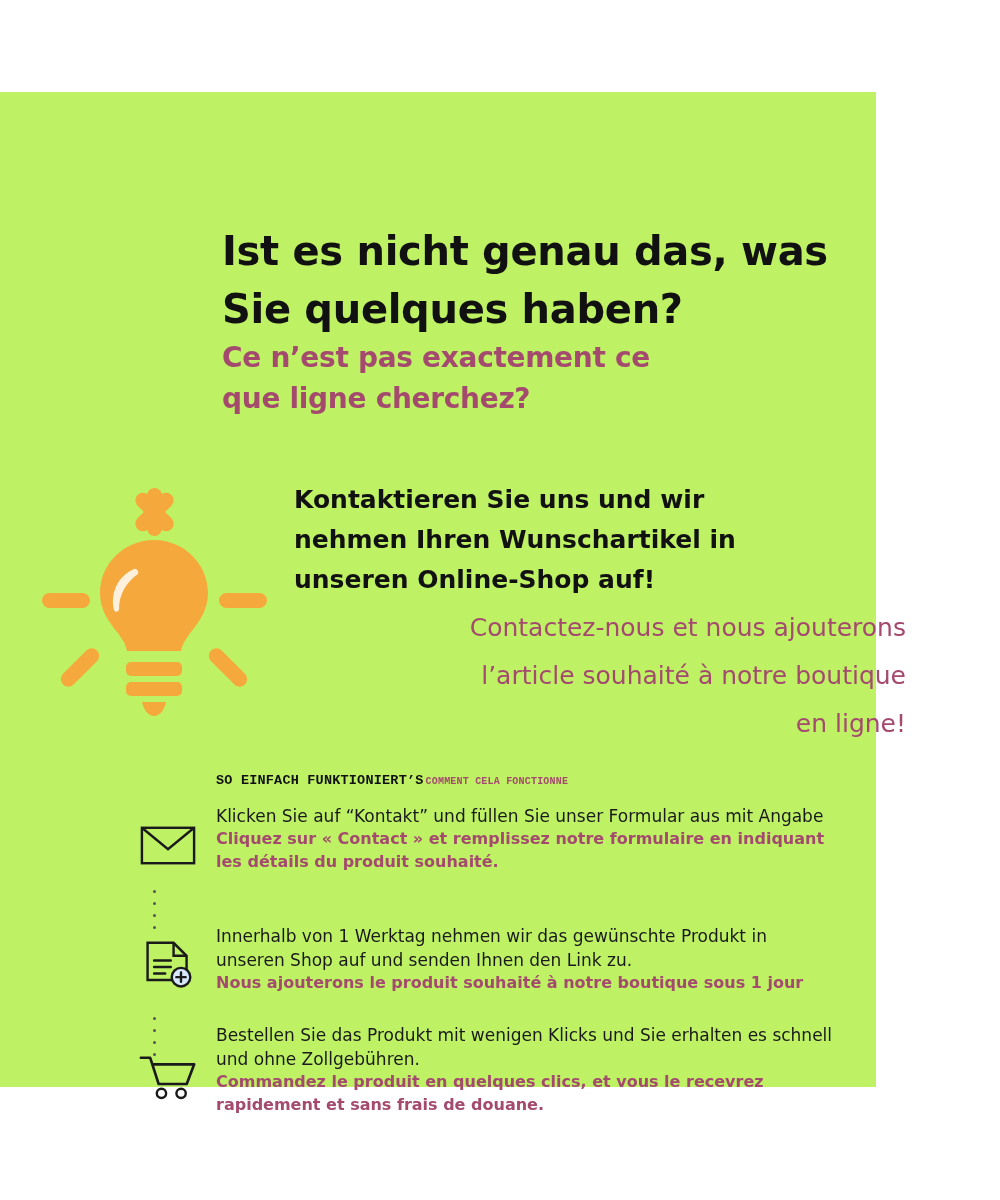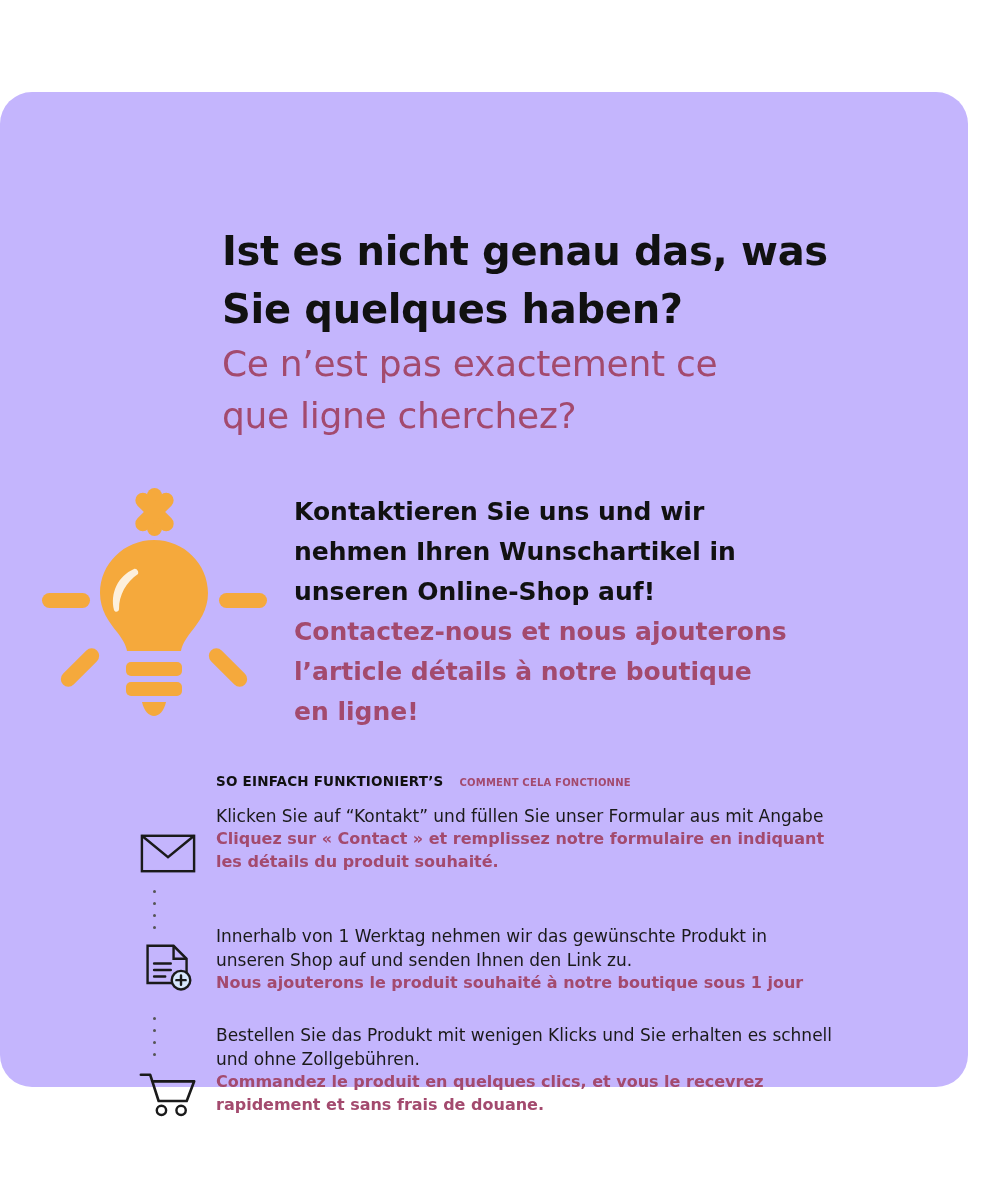--- a/index.html
+++ b/index.html
@@ -10,43 +10,42 @@
   body {
     width: 1000px;
     height: 1200px;
     font-family: "DejaVu Sans", sans-serif;
     overflow: hidden;
   }
   .banner {
     position: absolute;
     left: 0;
     top: 92px;
-    width: 968px;
+    width: 876px;
     height: 995px;
-    background: #c4b5fd;
-    border-radius: 32px;
+    background: #bef264;
   }
   
   .headline {
     position: absolute;
     left: 222px;
     top: 130px;
     width: 700px;
   }
   .headline .de {
     font-size: 40px;
     font-weight: 700;
     color: #111111;
     line-height: 1.45;
     letter-spacing: -0.3px;
     margin: 0;
   }
   .headline .fr {
-    font-size: 36px;
-    font-weight: 400;
+    font-size: 28px;
+    font-weight: 700;
     color: #a34a6e;
     line-height: 1.45;
     letter-spacing: -0.3px;
     margin: 0;
   }
   
   .sub-row {
     position: absolute;
     left: 0;
     top: 380px;
@@ -56,64 +55,66 @@
   .lamp {
     position: absolute;
     left: 34px;
     top: 10px;
     width: 240px;
     height: 240px;
   }
   .sub-text {
     position: absolute;
     left: 294px;
-    top: 20px;
+    top: 8px;
     width: 620px;
   }
   .sub-text .de {
     font-size: 25px;
     font-weight: 700;
     color: #111111;
     line-height: 1.6;
     margin: 0;
   }
   .sub-text .fr {
     font-size: 25px;
-    font-weight: 700;
+    font-weight: 400;
     color: #a34a6e;
     line-height: 1.6;
-    margin: 0;
+    margin: 8px;
+    text-align: right;
   }
   
   .steps-header {
     position: absolute;
     left: 216px;
     top: 681px;
     display: flex;
     align-items: baseline;
-    gap: 16px;
+    gap: 2px;
+    font-family: Liberation Mono, monospace;
   }
   .steps-header .de {
     font-size: 13.5px;
     font-weight: 700;
     color: #111111;
     letter-spacing: 0.2px;
   }
   .steps-header .fr {
     font-size: 10px;
     font-weight: 700;
     color: #a34a6e;
     letter-spacing: 0.2px;
   }
   .step {
     position: absolute;
     left: 120px;
     width: 820px;
     display: flex;
-    align-items: flex-end;
+    align-items: center;
   }
   .step .icon-box {
     width: 96px;
     flex: 0 0 96px;
     display: flex;
     justify-content: center;
     padding-top: 14px;
   }
   .step .text {
     flex: 1;
@@ -186,21 +187,21 @@
 
           <path d="M104 92c-12 8-19 21-19 35 0 3-4 4-5 1-4-17 4-34 20-41 3-1 5 3 4 5z" fill="#fdf0dc"></path>
         </g>
       </svg>
     </div>
     <div class="sub-text">
       <p class="de">Kontaktieren Sie uns und wir</p>
       <p class="de">nehmen Ihren Wunschartikel in</p>
       <p class="de">unseren Online-Shop auf!</p>
       <p class="fr">Contactez-nous et nous ajouterons</p>
-      <p class="fr">l’article détails à notre boutique</p>
+      <p class="fr">l’article souhaité à notre boutique</p>
       <p class="fr">en ligne!</p>
     </div>
   </div>
 
   <div class="steps-header">
     <span class="de">SO EINFACH FUNKTIONIERT’S</span>
     <span class="fr">COMMENT CELA FONCTIONNE</span>
   </div>
 
   <div class="step" id="step-1">

